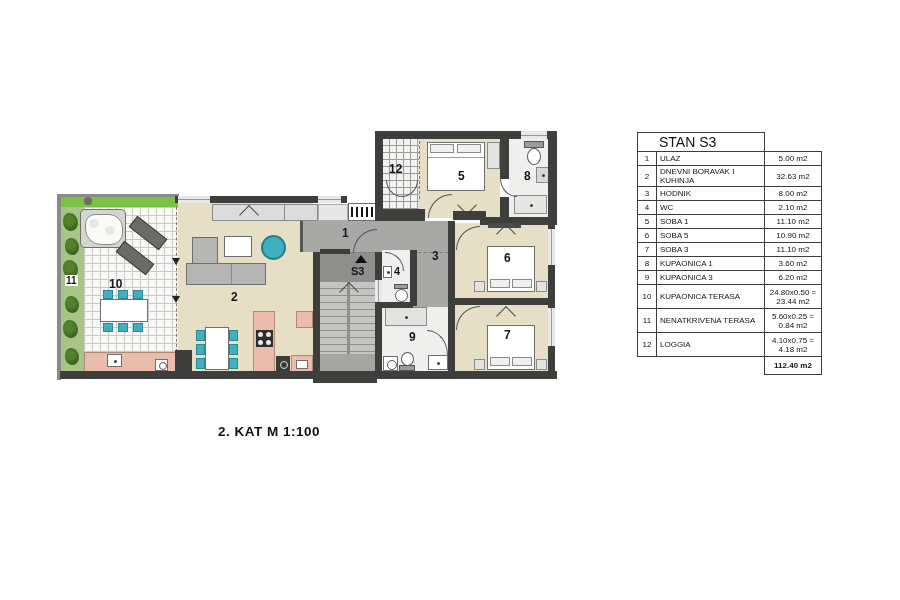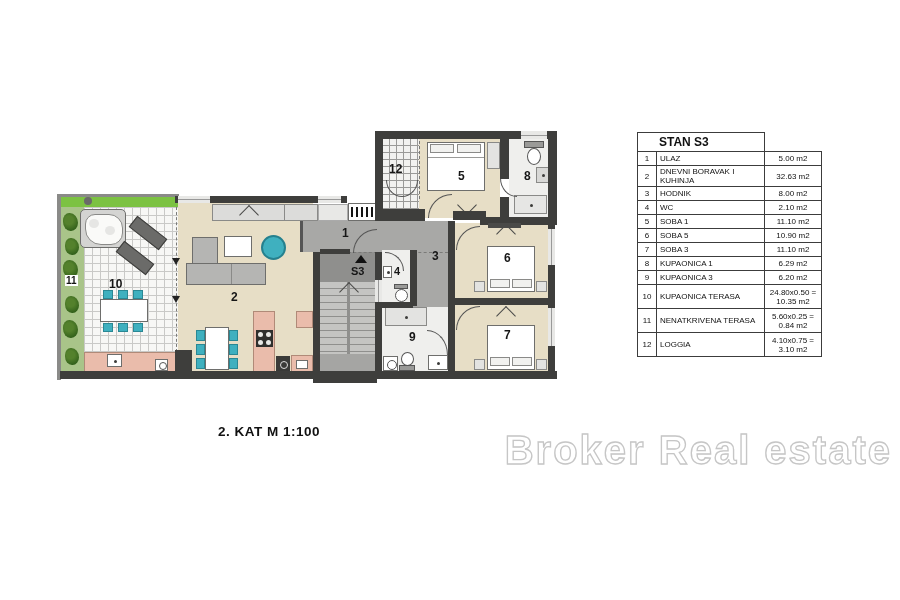--- a/index.html
+++ b/index.html
@@ -50,21 +50,21 @@
   .circle{border-radius:50%;}
   
   #legend{position:absolute;left:637px;top:132px;width:184px;border-collapse:collapse;
     table-layout:fixed;font-size:8px;color:#111;}
   #legend td{border:1px solid #3c3c3c;padding:1px 3px;vertical-align:middle;overflow:hidden;}
   #legend td.nb{border:none;}
   #legend .num{text-align:center;padding:1px 0;}
   #legend .area{text-align:center;margin-left:43px;}
   #legend tr.r{height:14px;}
   #legend tr.rb{height:24px;}
-  #legend .hdr{font-weight:bold;font-size:12px;padding-left:21px;height:16px;}
+  #legend .hdr{font-weight:normal;font-size:14px;padding-left:21px;height:16px;}
   #legend .tot{font-weight:bold;text-align:center;height:15px;}
   #floor-label{position:absolute;left:218px;top:424px;font-weight:bold;font-size:13.5px;color:#111;letter-spacing:.5px;}
   #watermark{position:absolute;right:8px;top:428px;font-weight:bold;font-size:40px;color:#fff;
     letter-spacing:2px;-webkit-text-stroke:1.3px #c6c6c6;text-shadow:0 0 1px #d4d4d4;white-space:nowrap;}
   .tri-up{width:0;height:0;border-left:6px solid transparent;border-right:6px solid transparent;border-bottom:8px solid #111;}
   .tri-dn{width:0;height:0;border-left:4px solid transparent;border-right:4px solid transparent;border-top:7px solid #222;}
 </style>
 </head>
 <body>
 
@@ -332,54 +332,57 @@
           <td>SOBA 3</td>
           <td class="area">
             <div>11.10 m2</div>
             <div></div>
           </td>
         </tr>
     <tr class="r">
           <td class="num">8</td>
           <td>KUPAONICA 1</td>
           <td class="area">
-            <div>6.29 m2</div>
+            <div>3.60 m2</div>
             <div></div>
           </td>
         </tr>
     <tr class="r">
           <td class="num">9</td>
           <td>KUPAONICA 3</td>
           <td class="area">
             <div>6.20 m2</div>
             <div></div>
           </td>
         </tr>
     <tr class="rb">
           <td class="num">10</td>
           <td>KUPAONICA TERASA</td>
           <td class="area">
             <div>24.80x0.50 =</div>
-            <div>10.35 m2</div>
+            <div>23.44 m2</div>
           </td>
         </tr>
     <tr class="rb">
           <td class="num">11</td>
           <td>NENATKRIVENA TERASA</td>
           <td class="area">
             <div>5.60x0.25 =</div>
             <div>0.84 m2</div>
           </td>
         </tr>
     <tr class="rb">
           <td class="num">12</td>
           <td>LOGGIA</td>
           <td class="area">
             <div>4.10x0.75 =</div>
-            <div>3.10 m2</div>
-          </td>
+            <div>4.18 m2</div>
+          </td>
+        </tr>
+    <tr>
+          <td class="nb" colspan="2"></td>
+          <td class="tot">112.40 m2</td>
         </tr>
   </tbody>
     </table>
 
   <div id="floor-label">2. KAT  M 1:100</div>
-  <div id="watermark">Broker Real estate</div>
 </div>
 
 </body></html>

